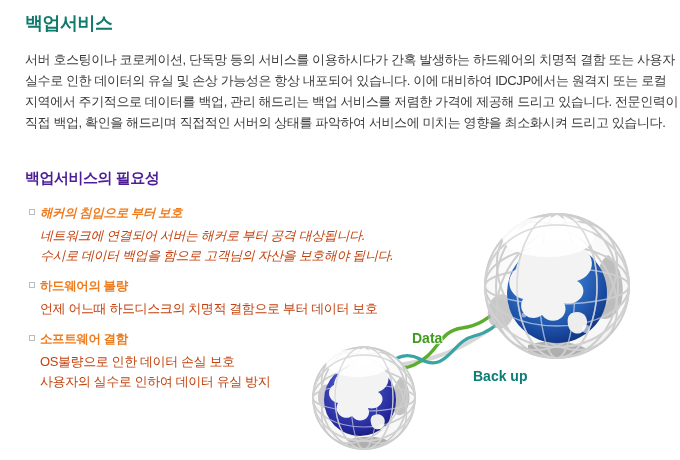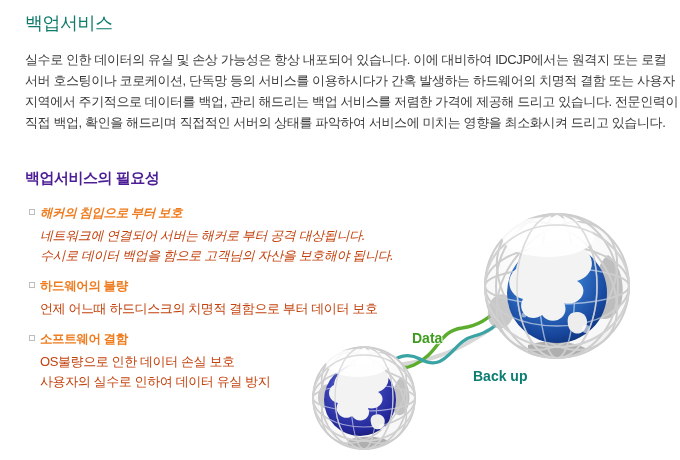--- a/index.html
+++ b/index.html
@@ -3,21 +3,21 @@
 <meta charset="utf-8">
 <style>
   html,body{margin:0;padding:0;}
   body{
     width:680px;height:460px;position:relative;overflow:hidden;
     background:#ffffff;
     font-family:"Liberation Sans","DejaVu Sans",sans-serif;
   }
   .page-title{
     position:absolute;left:25px;top:11px;
-    font-size:18px;font-weight:normal;color:#0e7a6a;letter-spacing:-0.5px;
+    font-size:18px;font-weight:bold;color:#0e7a6a;letter-spacing:-0.5px;
   }
   .intro{
     position:absolute;left:25px;top:49px;
     font-size:13px;color:#3a3a3a;letter-spacing:-0.4px;
   }
   .intro .line{height:21px;line-height:21px;white-space:nowrap;}
   .section-heading{
     position:absolute;left:25px;top:169px;
     font-size:15px;font-weight:bold;color:#4c1d95;letter-spacing:-0.5px;
   }
@@ -40,22 +40,22 @@
     text-shadow:0 0 2px #fff,0 0 2px #fff,1px 1px 1px #fff,-1px -1px 1px #fff;}
   .label-data{left:412px;top:330px;color:#3f9c1e;}
   .label-backup{left:473px;top:368px;color:#0b7d72;}
 </style>
 </head>
 <body>
 
 <div class="page-title">백업서비스</div>
 
 <div class="intro">
+  <div class="line">서버 호스팅이나 코로케이션, 단독망 등의 서비스를 이용하시다가 간혹 발생하는 하드웨어의 치명적 결함 또는 사용자</div>
   <div class="line">실수로 인한 데이터의 유실 및 손상 가능성은 항상 내포되어 있습니다. 이에 대비하여 IDCJP에서는 원격지 또는 로컬</div>
-  <div class="line">서버 호스팅이나 코로케이션, 단독망 등의 서비스를 이용하시다가 간혹 발생하는 하드웨어의 치명적 결함 또는 사용자</div>
   <div class="line">지역에서 주기적으로 데이터를 백업, 관리 해드리는 백업 서비스를 저렴한 가격에 제공해 드리고 있습니다. 전문인력이</div>
   <div class="line">직접 백업, 확인을 해드리며 직접적인 서버의 상태를 파악하여 서비스에 미치는 영향을 최소화시켜 드리고 있습니다.</div>
 </div>
 
 <div class="section-heading">백업서비스의 필요성</div>
 
 <div class="sec sec-1">
   <div class="sec-title"><span class="bullet"></span><span>해커의 침입으로 부터 보호</span></div>
   <div class="sec-body">
     <div class="line">네트워크에 연결되어 서버는 해커로 부터 공격 대상됩니다.</div>

